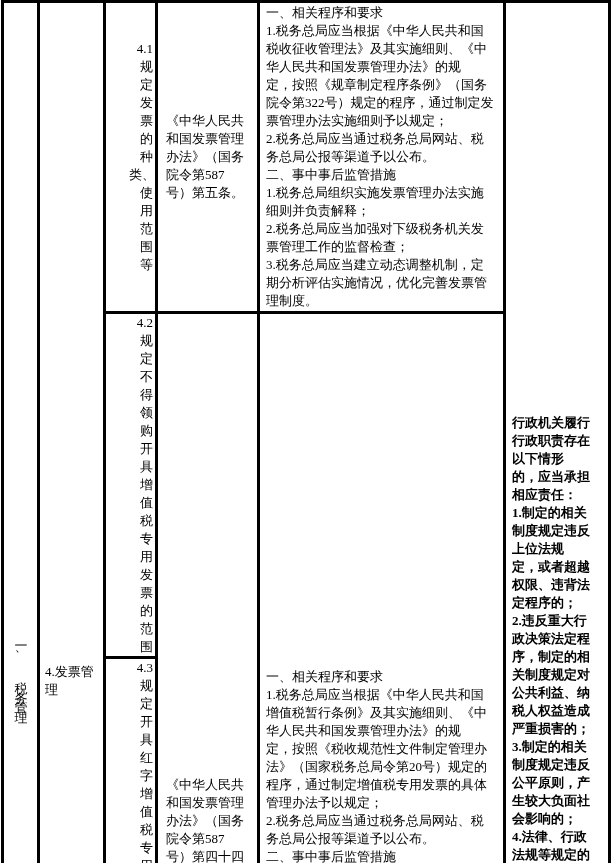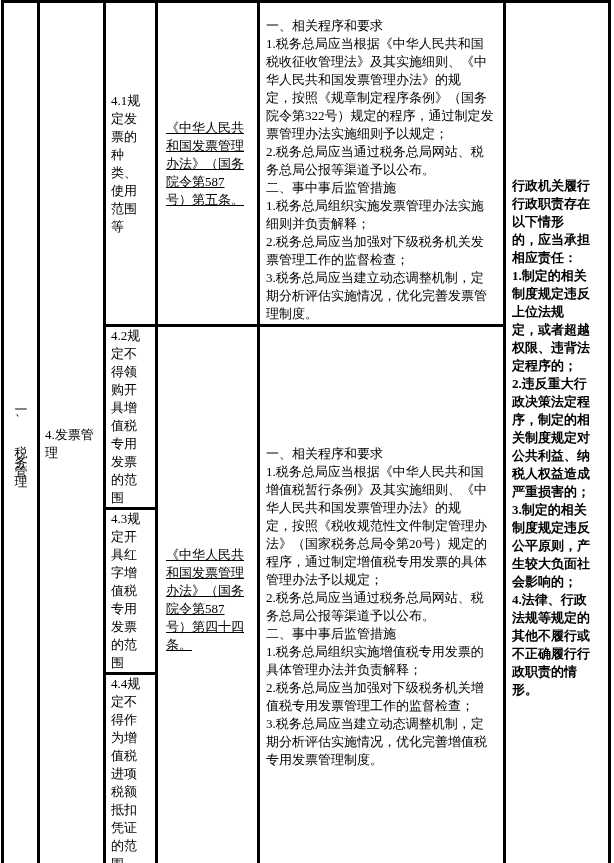--- a/index.html
+++ b/index.html
@@ -33,23 +33,23 @@
   .pre { white-space: pre-line; }
   td.cat { text-align: center; }
   .vtext {
     writing-mode: vertical-lr;
     text-orientation: upright;
     letter-spacing: 10px;
     line-height: 20px;
     margin: 0 auto;
   }
   td.item .pre { padding-left: 5px; margin-top: 12px; }
-  td.sub .pre { padding: 0 2px 0 5px; }
-  td.basis .pre { padding: 0 2px 0 8px; text-decoration: underline; }
-  td.proc .pre { padding: 1px 2px 1px 6px; margin-top: 13px; }
+  td.sub .pre { padding: 0 2px 0 23px; text-align: right; }
+  td.basis .pre { padding: 0 2px 0 8px; }
+  td.proc .pre { padding: 1px 2px 1px 6px; }
   td.resp .pre { padding: 0 2px 0 6px; font-weight: bold; }
 </style>
 </head>
 <body>
 
 <div class="page">
   <table class="reg">
     <colgroup>
       <col style="width:36px">
       <col style="width:66px">

